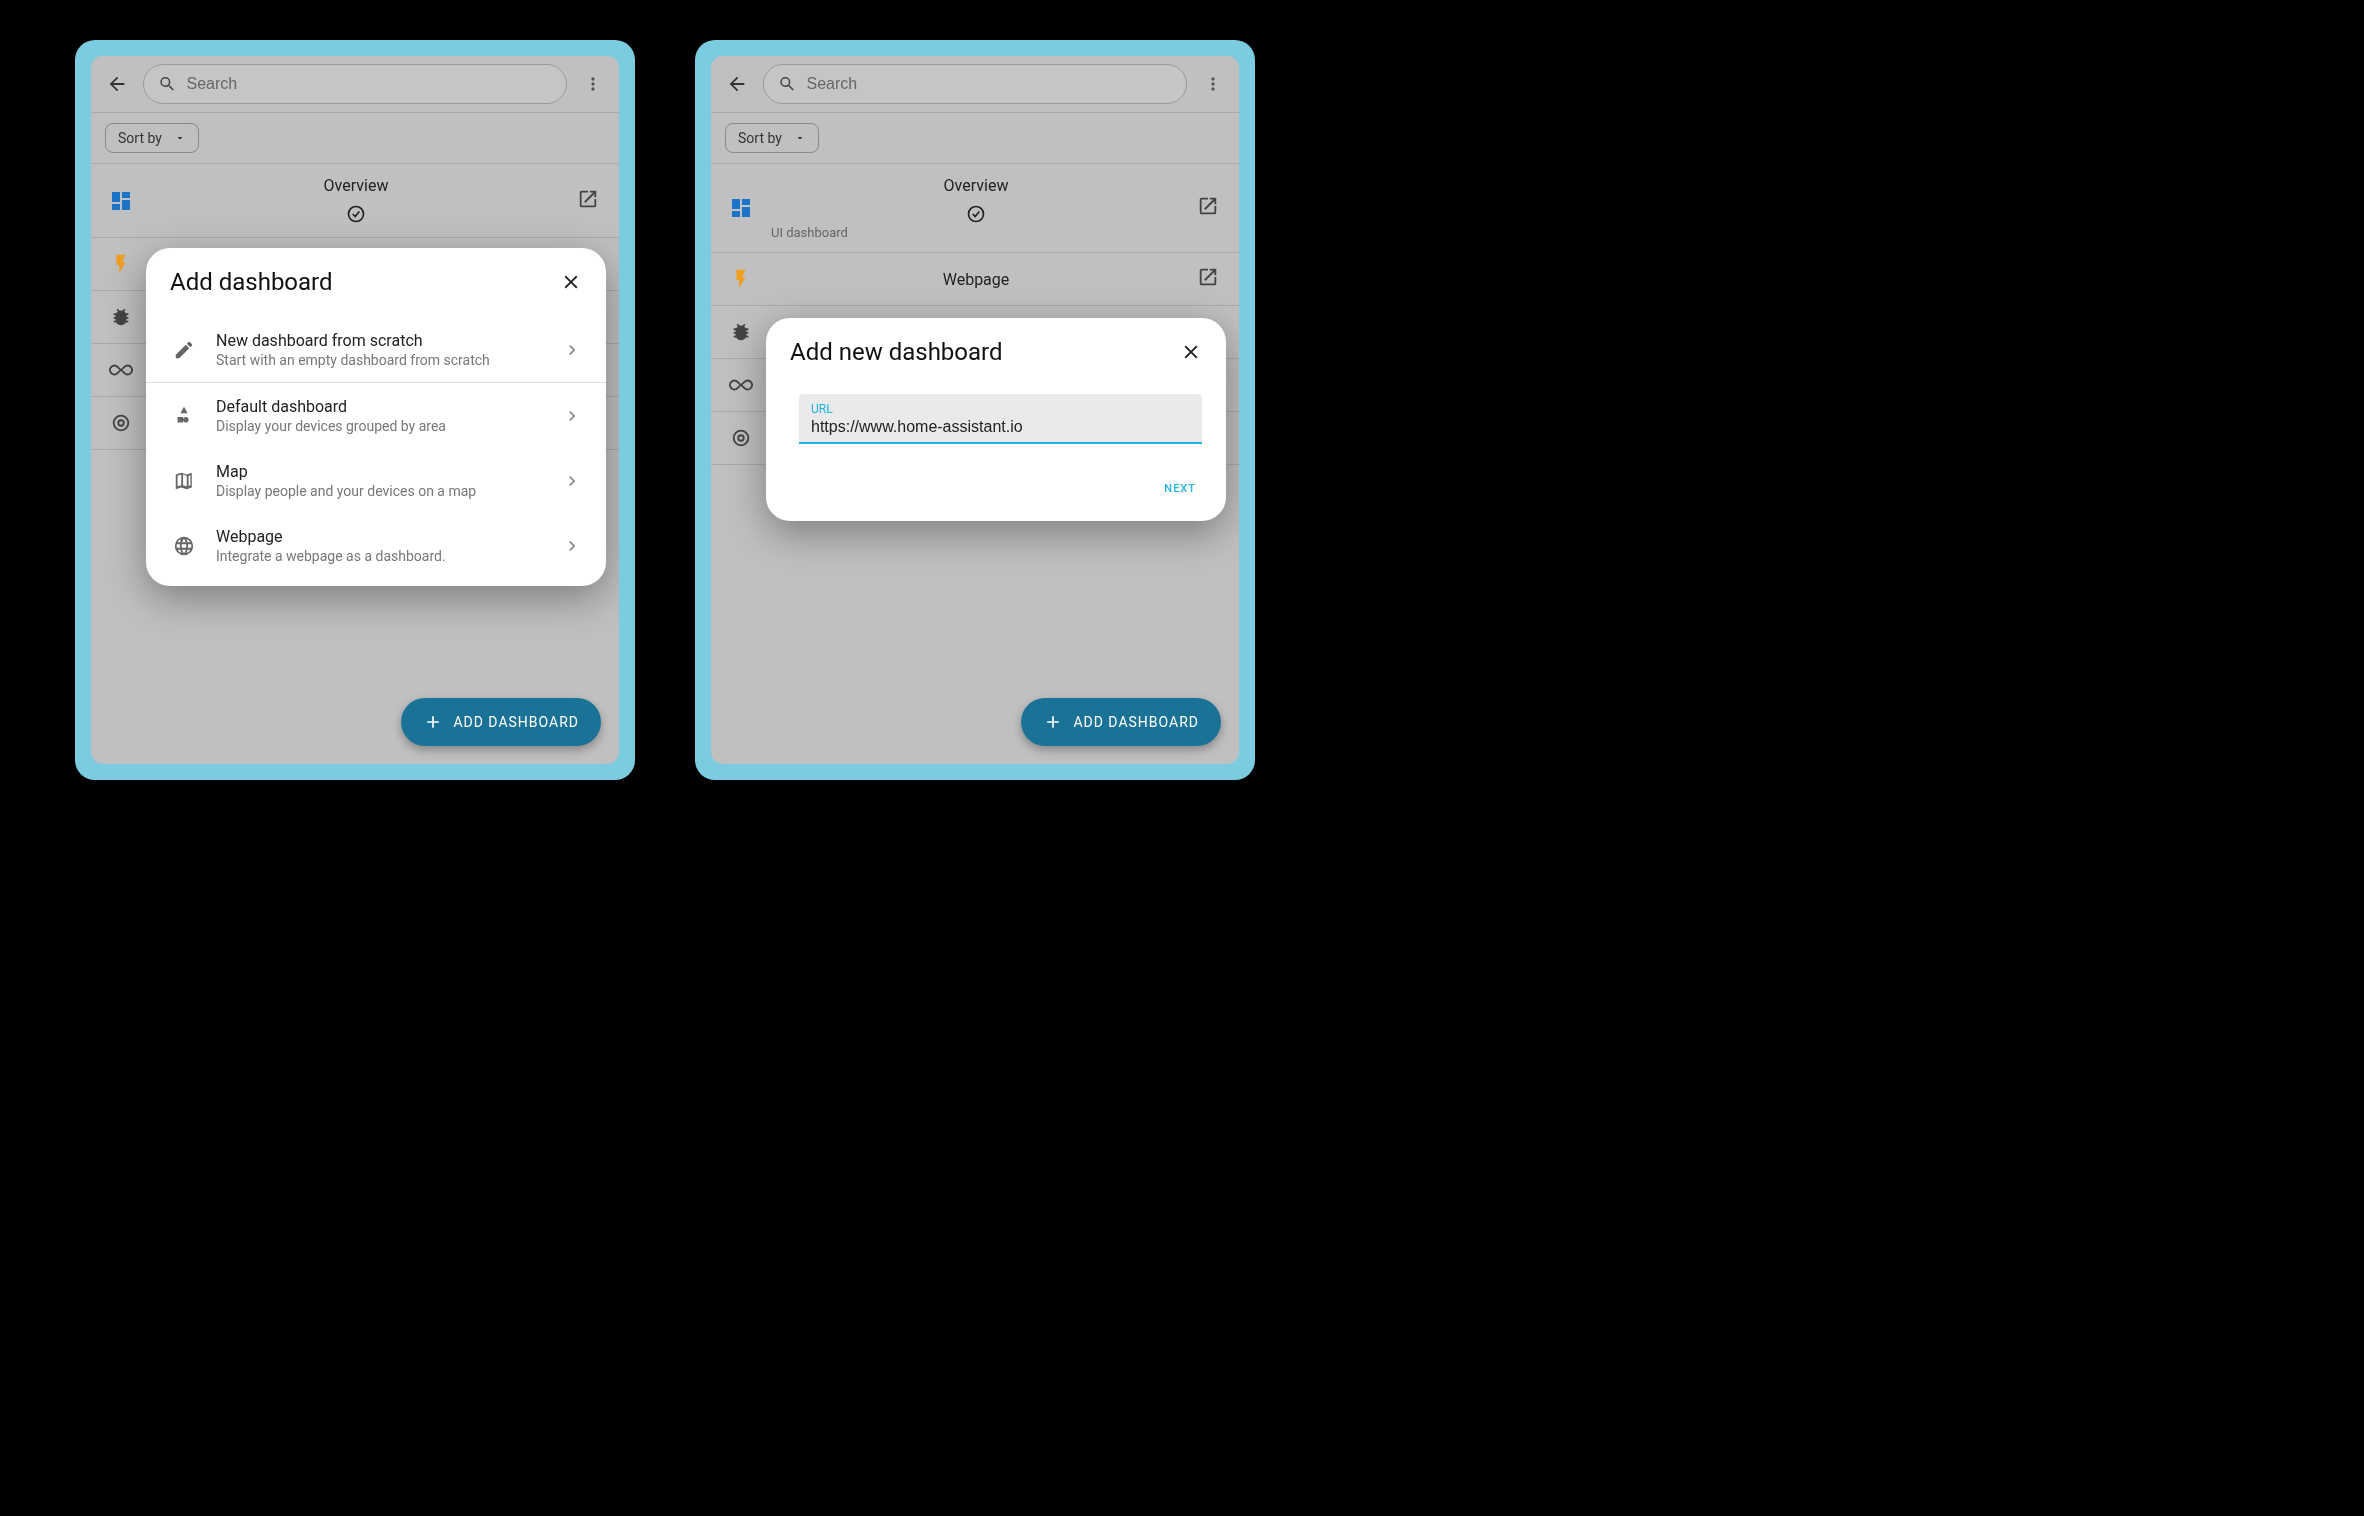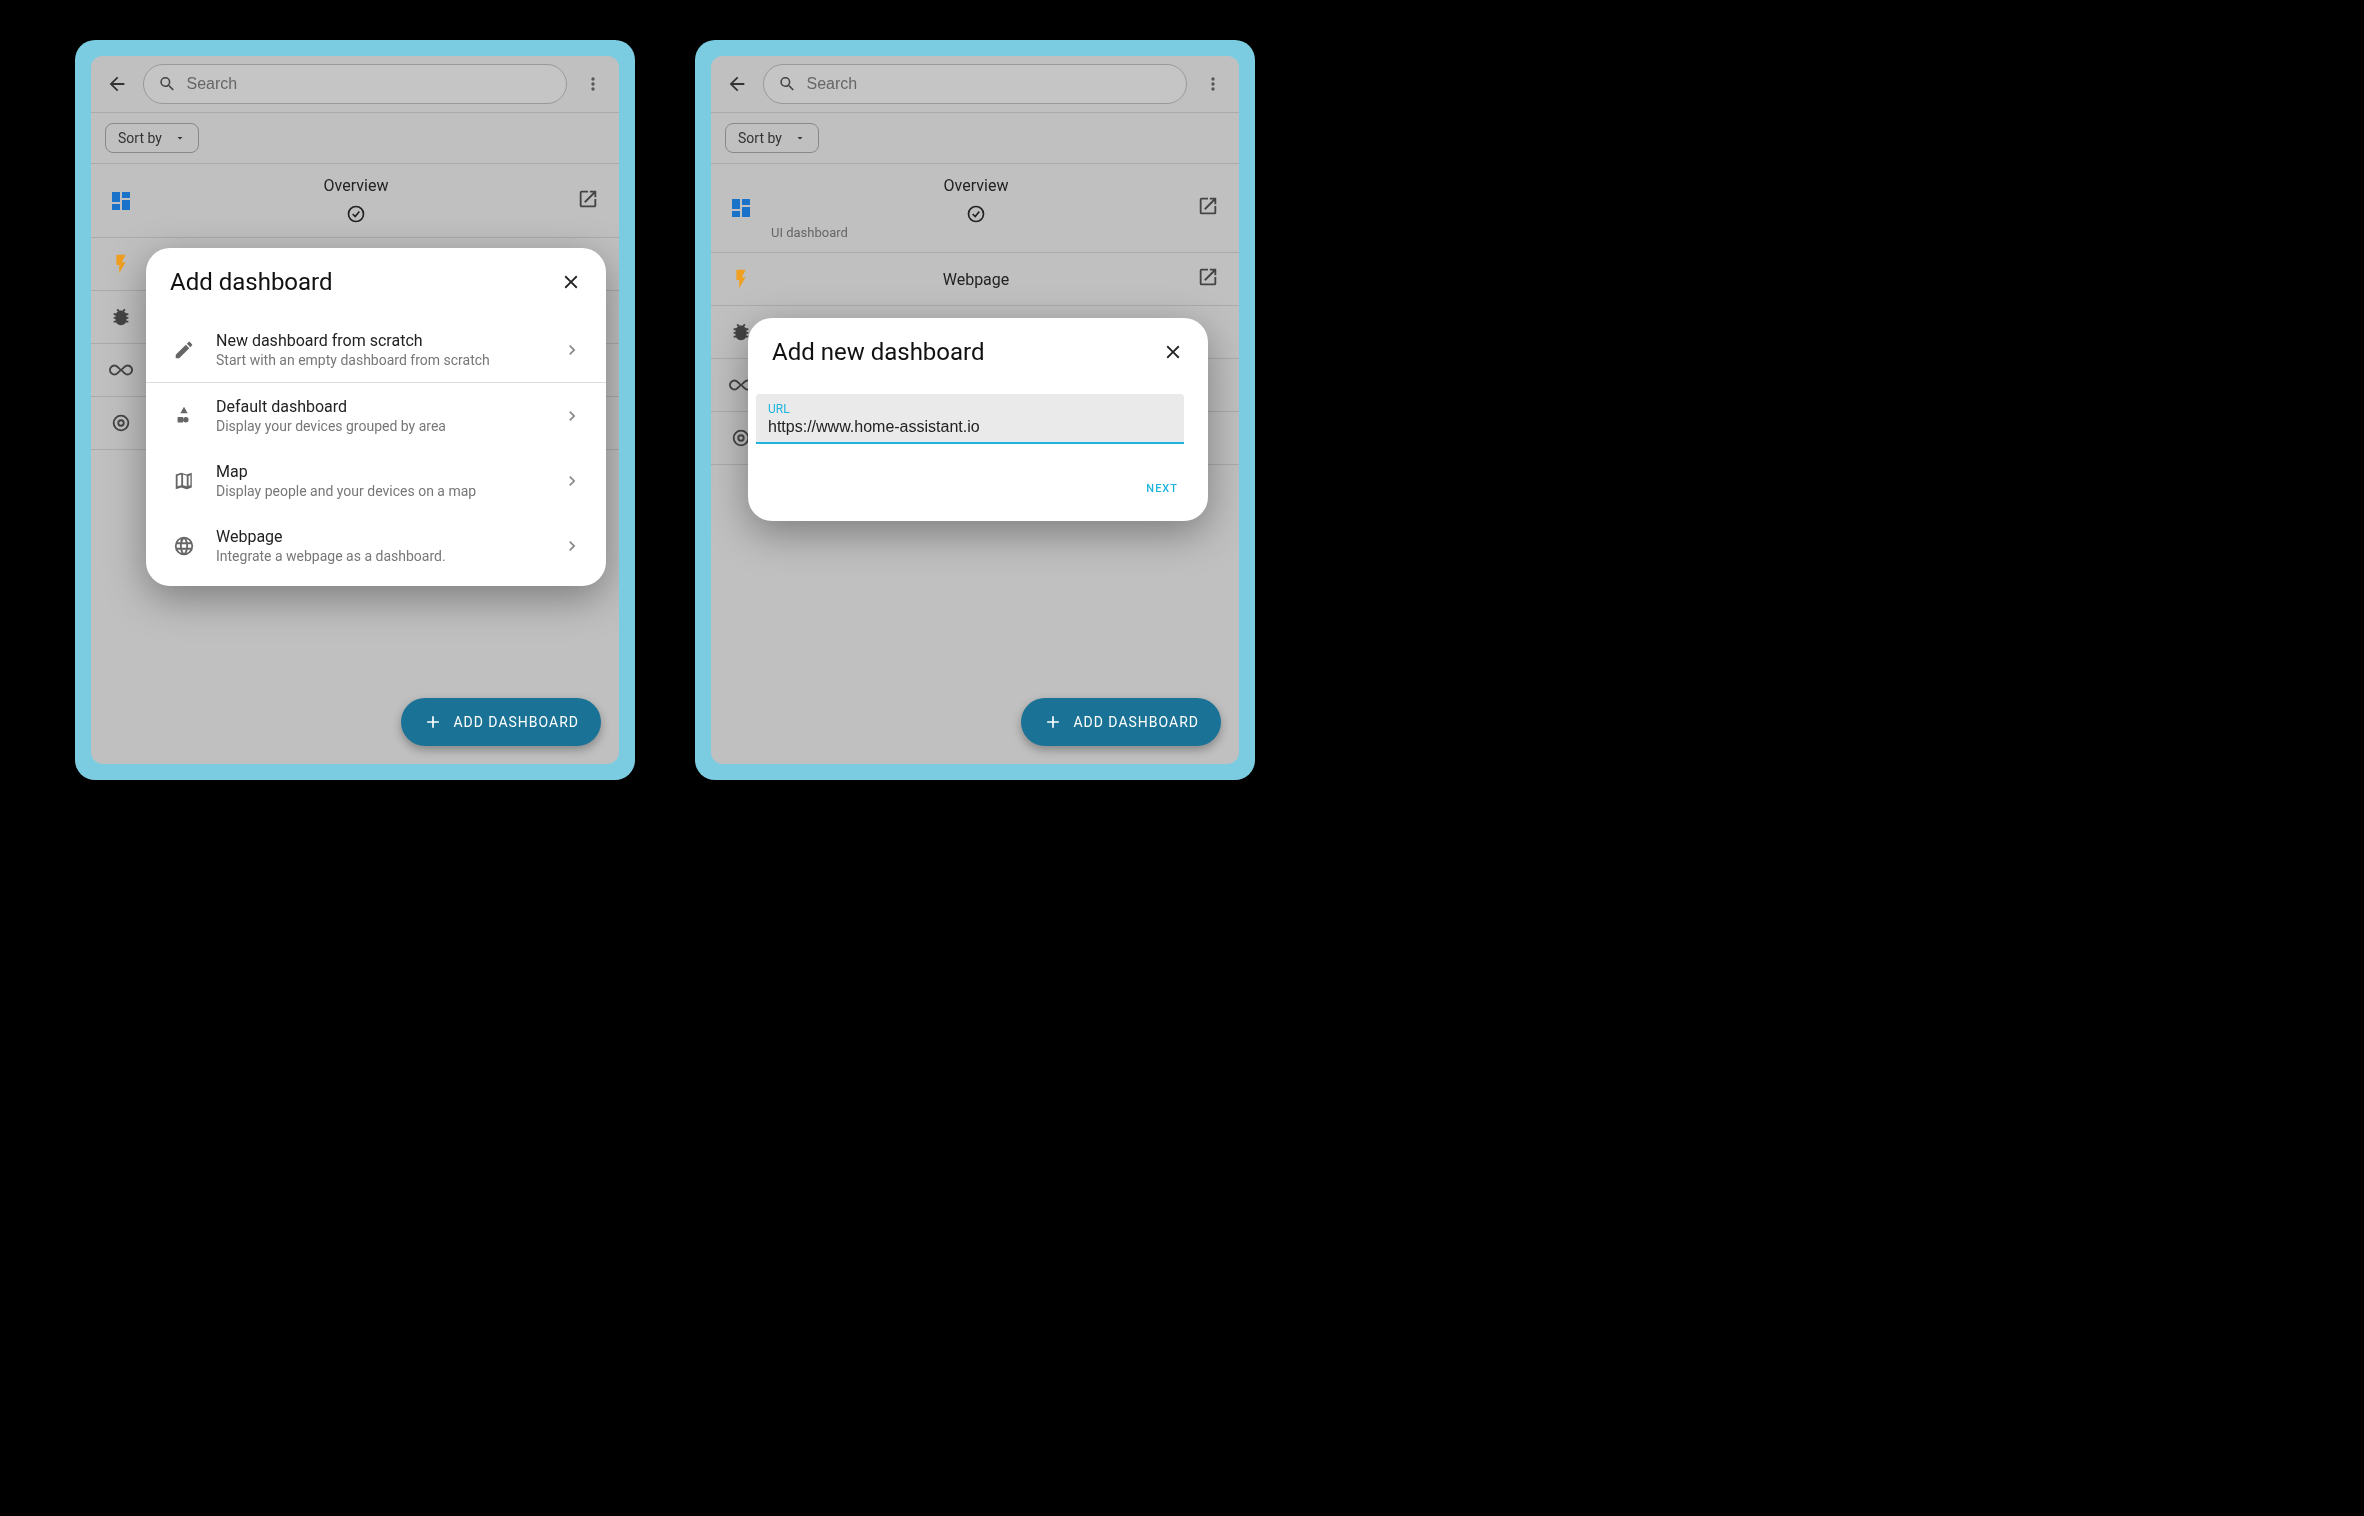--- a/index.html
+++ b/index.html
@@ -143,24 +143,24 @@
     .opt-icon {
       width: 28px; height: 28px;
       color: #666;
       display: flex; align-items: center; justify-content: center;
     }
     .opt-text { flex: 1; }
     .opt-title { font-size: 16px; color: #222; }
     .opt-sub { font-size: 14px; color: #777; margin-top: 2px; }
     .chev { color: #888; }
     .dialog-2 {
-      top: 262px; left: 37px; width: 460px;
+      top: 262px; left: 55px; width: 460px;
     }
     .field-wrap {
-      margin: 8px 24px 20px 8px;
+      margin: 8px 24px 20px 33px;
       position: relative;
       background: #eaeaea;
       border-bottom: 2px solid #1fb3e0;
       padding: 8px 12px 6px 12px;
       border-radius: 4px 4px 0 0;
     }
     .field-label {
       font-size: 12px; color: #1fb3e0;
     }
     .field-input {

